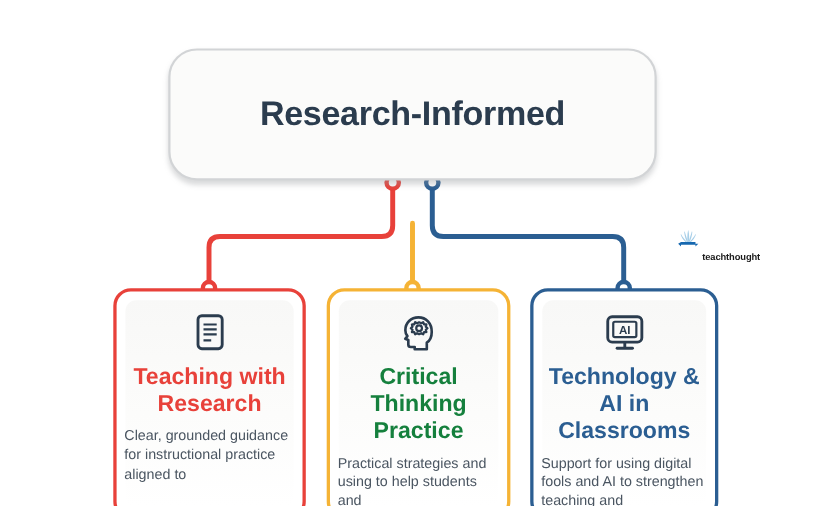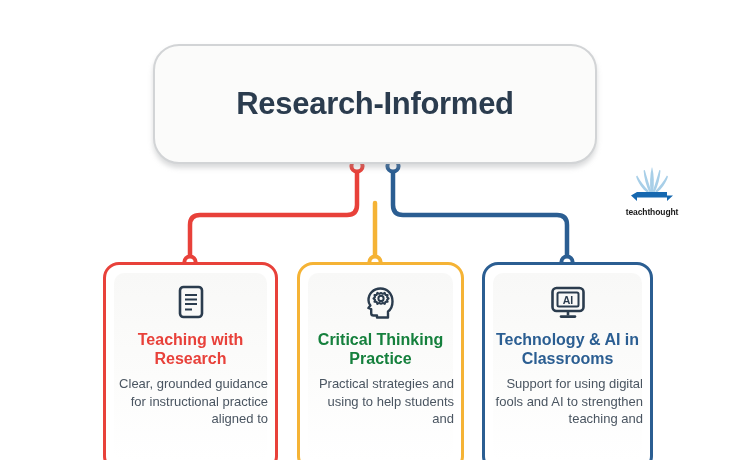--- a/index.html
+++ b/index.html
@@ -43,25 +43,25 @@
     font-size: 31px;
     line-height: 1.27;
     letter-spacing: -0.3px;
     white-space: nowrap;
     text-align: center;
   }
 
   
   #logo {
     position: absolute;
-    left: 613px; top: 164px;
+    left: 613px; top: 176px;
     width: 78px; height: 62px;
     display: flex;
-    flex-direction: column;
-    align-items: center;
+    flex-direction: row;
+    align-items: flex-end;
   }
   #logo .logo-mark { width: 58px; height: 42px; display:block; }
   #logo .logo-word {
     font-size: 8.5px;
     font-weight: bold;
     color: #1a1a1a;
     letter-spacing: -0.1px;
     margin-top: 1px;
   }
 
@@ -90,35 +90,35 @@
   .card > *:not(.card-inner-bg) { position: relative; z-index: 1; }
 
   #card-0 { left: 103px; width: 175px; border-color: #e8413a; }
   #card-1 { left: 297px; width: 167px; border-color: #f5b335; }
   #card-2 { left: 482px; width: 171px; border-color: #2b5e92; }
 
   .card-icon { width: 44px; height: 44px; display: block; margin-bottom: 6px; }
 
   .card-title {
     font-weight: bold;
-    font-size: 16px;
+    font-size: 21px;
     line-height: 1.17;
     text-align: center;
     padding: 0 6px;
   }
   #card-0 .card-title { color: #e8413a; }
   #card-1 .card-title { color: #15803d; }
   #card-2 .card-title { color: #2b5e92; }
 
   .card-body {
     margin-top: 7px;
     font-size: 13px;
     line-height: 1.33;
     color: #4a5561;
-    text-align: right;
+    text-align: left;
     padding: 0 7px;
   }
 </style>
 </head>
 <body>
 
 <div id="stage">
 
   <svg id="connectors" viewBox="0 0 750 460">
 

